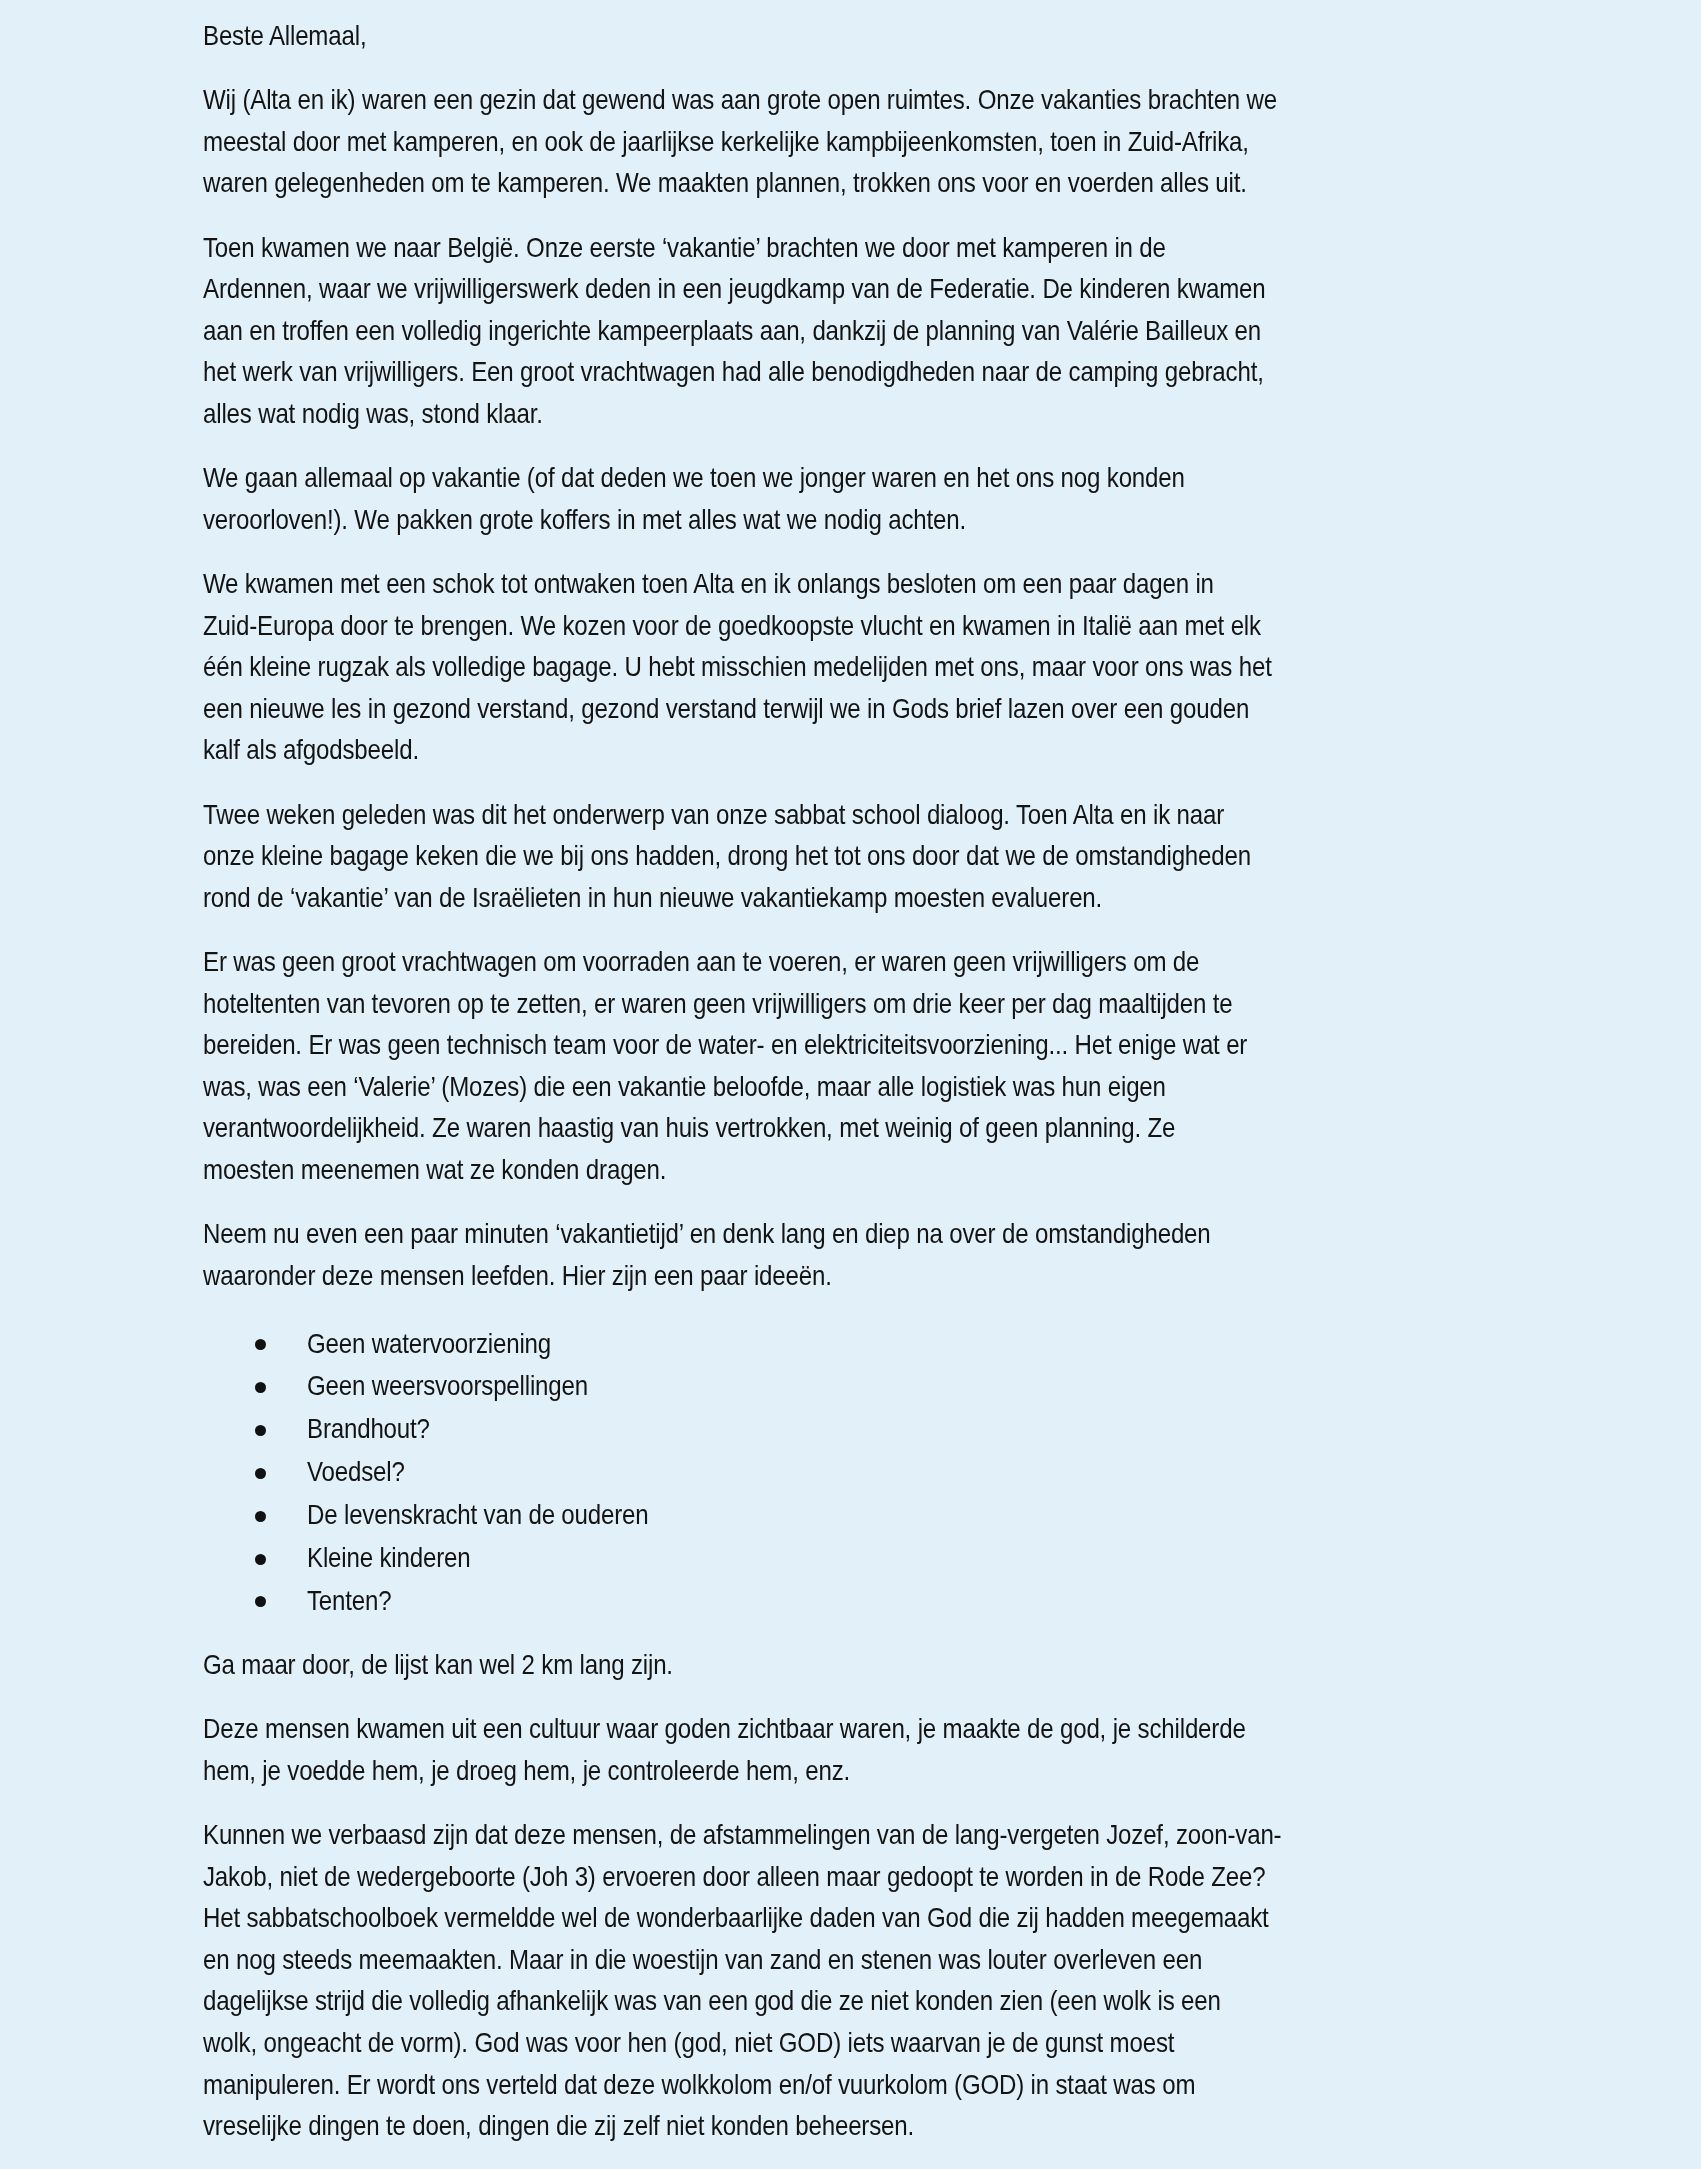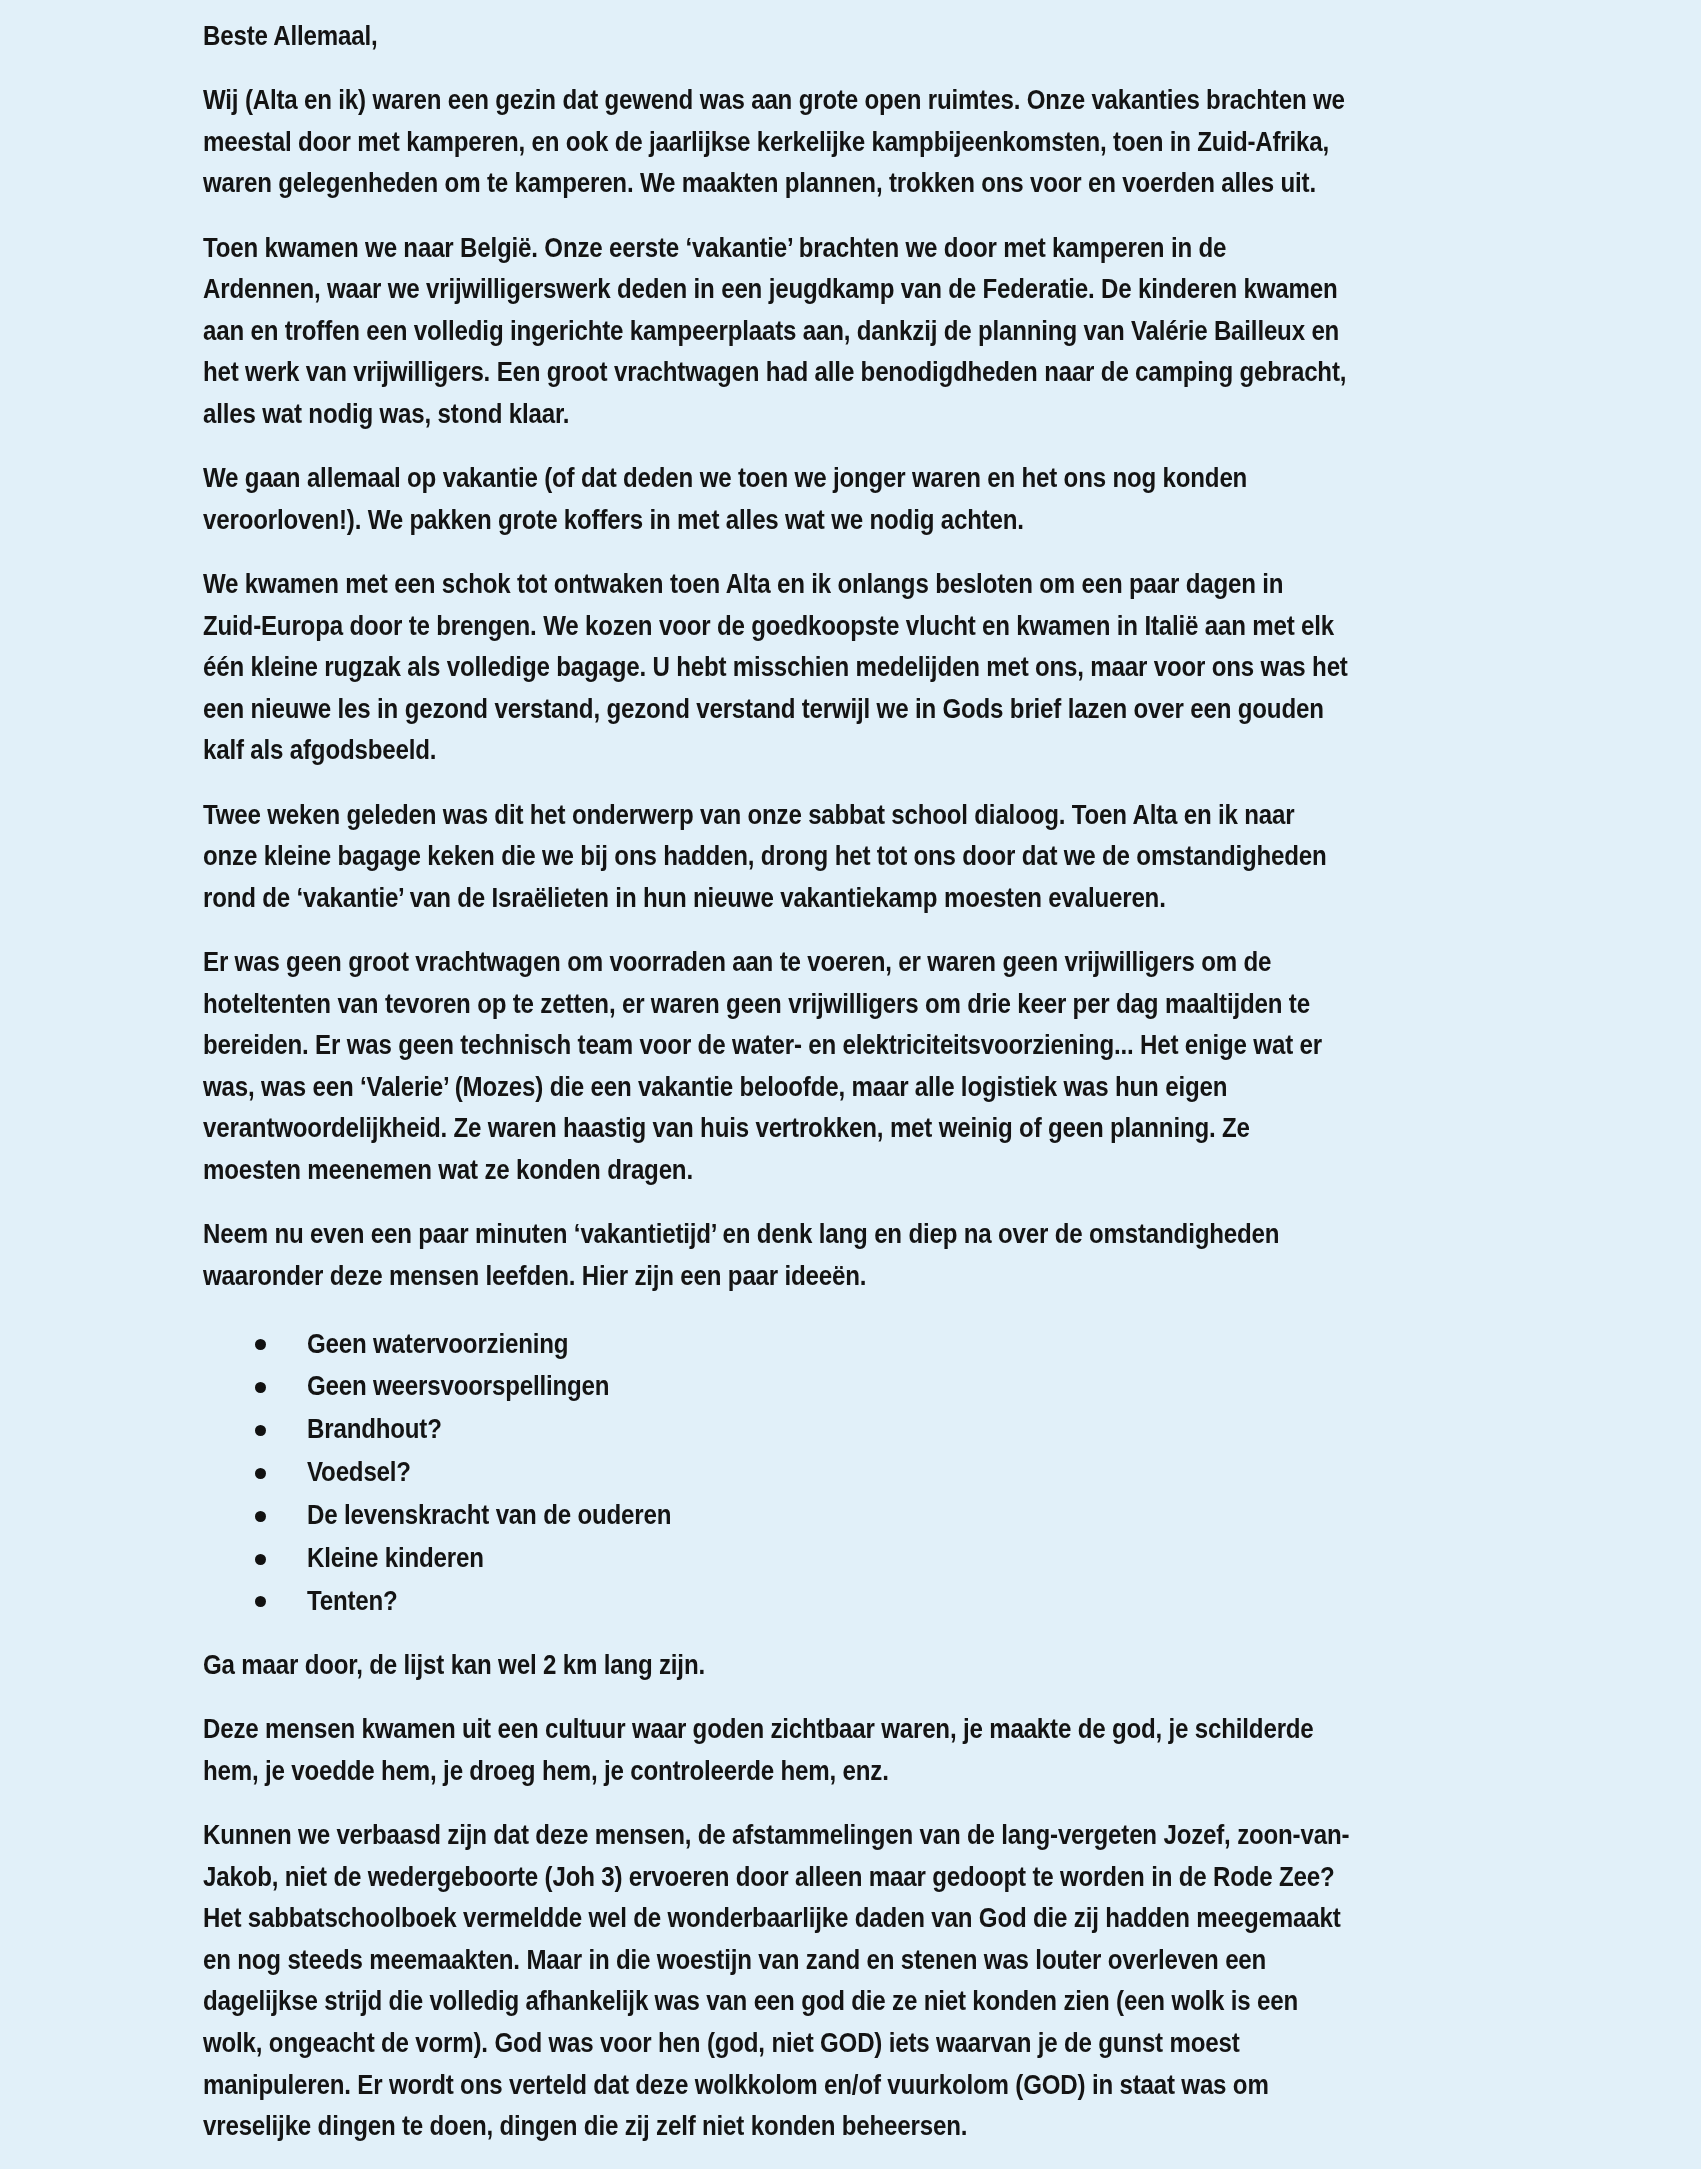--- a/index.html
+++ b/index.html
@@ -14,21 +14,20 @@
     position: relative;
     font-family: "Liberation Sans", "DejaVu Sans", sans-serif;
     color: #141414;
   }
   .page {
     position: absolute;
     left: 0;
     top: 0;
     width: 1702px;
     height: 1664px;
-    font-weight: bold;
   }
   .line {
     position: absolute;
     left: 203px;
     height: 42px;
     line-height: 42px;
     font-size: 28px;
     white-space: nowrap;
     transform-origin: 0 50%;
     letter-spacing: -0.2px;

